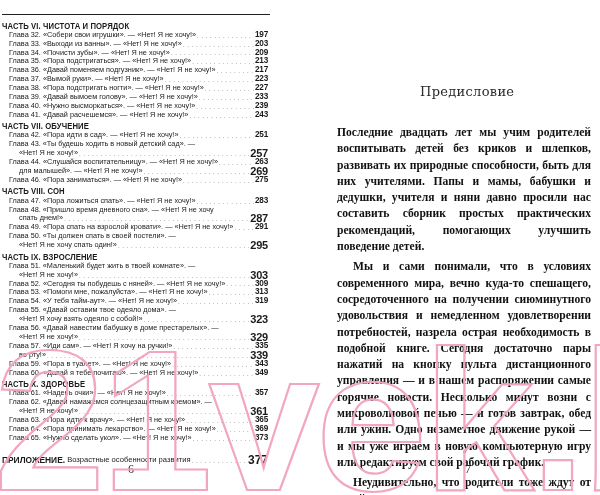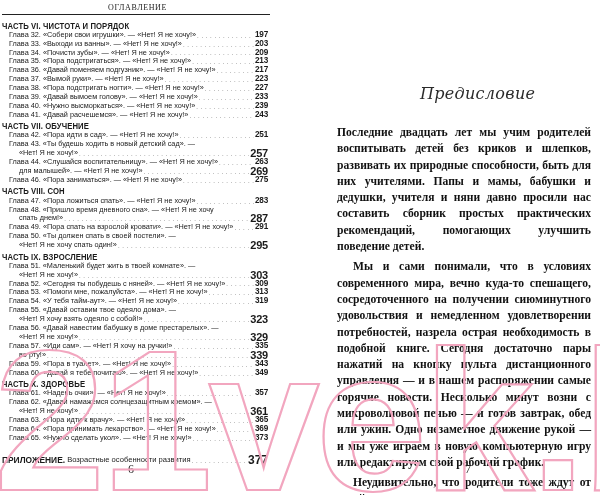--- a/index.html
+++ b/index.html
@@ -25,38 +25,37 @@
   .entry-wrap .line2 .pg { font-weight: bold; font-size: 11px; letter-spacing: -0.2px; }
   .appendix { display: flex; align-items: flex-end; font-size: 7.6px; line-height: 10px; margin-top: 12px; }
   .appendix .lbl { font-weight: bold; font-size: 8.4px; }
   .appendix .txt { white-space: nowrap; }
   .appendix .leader { flex: 1; overflow: hidden; white-space: nowrap; letter-spacing: 0.5px; margin: 0 1px; font-size: 6px; line-height: 8px; color: #333; }
   .appendix .pg { font-weight: bold; font-size: 12px; }
   .page-num-left { position: absolute; left: 128px; top: 462px; font-family: "Liberation Serif", serif; font-size: 12px; color: #222; }
 
   
   .page-right { position: absolute; left: 300px; top: 0; width: 300px; height: 495px; }
-  .preface-title { position: absolute; left: 120px; top: 84px; font-family: "DejaVu Serif", serif; font-style: italic; font-size: 16px; color: #2a2a2a; letter-spacing: 0.3px; }
+  .preface-title { position: absolute; left: 120px; top: 84px; font-family: "DejaVu Serif", serif; font-size: 13px; color: #2a2a2a; letter-spacing: 0.3px; }
   .preface-body { position: absolute; left: 33px; top: 121px; width: 262px; font-family: "Liberation Serif", serif;
     font-size: 11.6px; line-height: 16.3px; text-align: justify; color: #111; font-weight: bold; }
   .preface-body p { margin: 4px; text-indent: 16px; }
   .preface-body p.first { text-indent: 0; }
   .page-num-right { position: absolute; left: 165px; top: 462px; font-family: "Liberation Serif", serif; font-size: 12px; color: #222; }
 
   
   .watermark { position: absolute; left: 0; top: 318px; width: 600px; height: 180px; pointer-events: none; }
   .watermark text { font-family: "Liberation Sans", sans-serif; font-weight: bold; font-size: 200px; fill: none; stroke: #f2a6bf; stroke-width: 2.2; letter-spacing: -4px; }
 </style>
 </head>
 <body>
 
 <div class="spread">
 
   <div class="page-left">
-    <div class="running-head">ОГЛАВЛЕНИЕ</div>
     <div class="head-rule"></div>
     <div class="toc" id="toc">
         <div class="part-title">ЧАСТЬ VI. ЧИСТОТА И ПОРЯДОК</div>
         <div class="toc-entry">
           <span class="txt">Глава 32. «Собери свои игрушки». — «Нет! Я не хочу!»</span>
           <span class="leader">. . . . . . . . . . . . . . . . . . . . . . . . . . . . . . . . . . . . . . . . . . . . . . . . . . . . . . . . . . . . . . . . . . . . . . . . . . . .</span>
           <span class="pg">197</span>
         </div>
         <div class="toc-entry">
           <span class="txt">Глава 33. «Выходи из ванны». — «Нет! Я не хочу!»</span>

